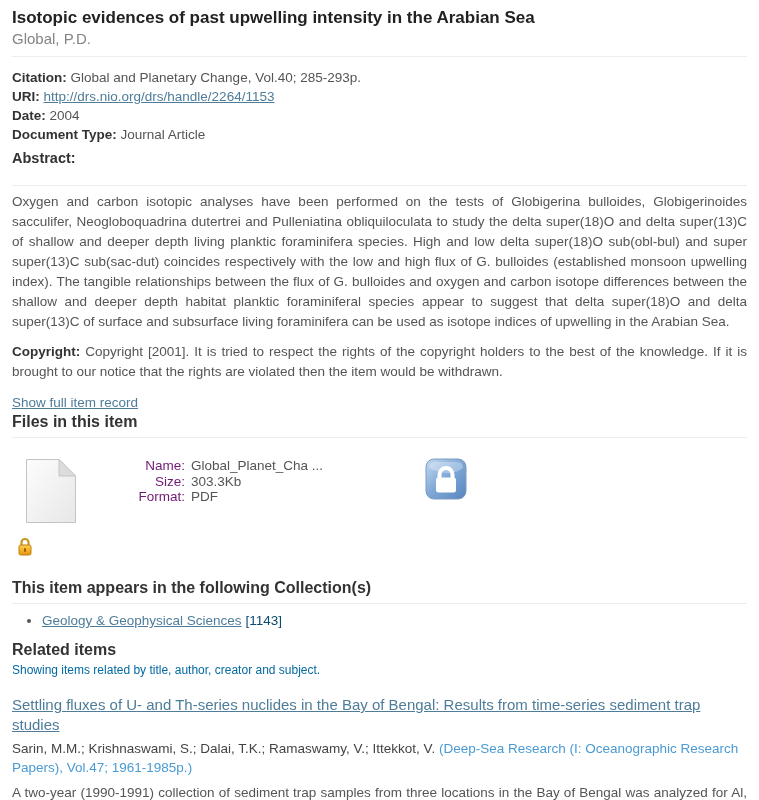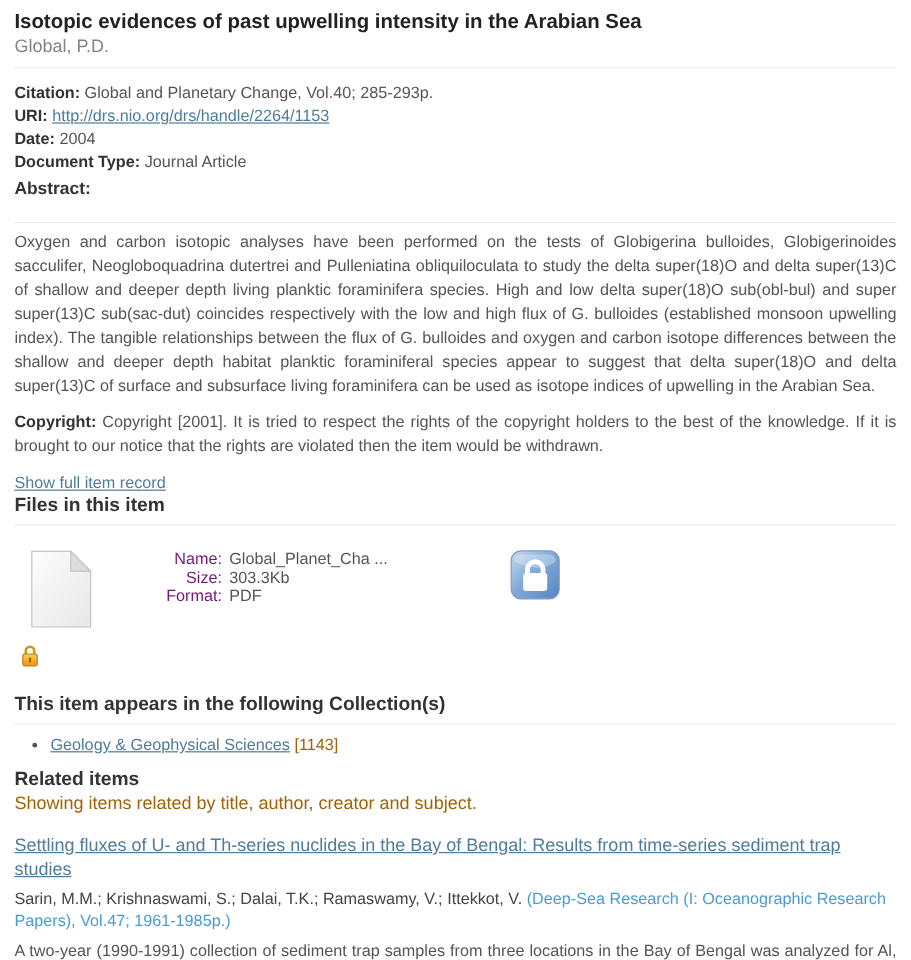--- a/index.html
+++ b/index.html
@@ -33,24 +33,24 @@
   .gold-lock{position:absolute;left:5px;top:78px;}
   .file-meta{width:295px;flex:none;font-size:13.5px;line-height:15.5px;}
   .fm-row{display:flex;margin-bottom:0;}
   .fm-label{width:70px;text-align:right;font-weight:normal;color:#701a75;flex:none;}
   .fm-value{margin-left:6px;color:#555;}
   .blue-lock{margin-left:15px;flex:none;cursor:pointer;}
 
   .collections-heading{margin-top:20px;}
   ul.collections{margin:8px 0 0 18px;padding:0 0 0 12px;font-size:13.5px;line-height:18px;}
   ul.collections li{margin:0;color:#555;}
-  .count{color:#a16207;}
+  .count{color:#0c4a6e;}
 
   .related-heading{margin-top:10px;}
-  .subtitle{margin:2px 0 0 0;font-size:15px;line-height:18px;color:#a16207;}
+  .subtitle{margin:2px 0 0 0;font-size:12px;line-height:18px;color:#0369a1;}
 
   .related-item{margin-top:16px;}
   a.related-title{font-size:15px;line-height:20px;color:#4e7c99;text-decoration:underline;cursor:pointer;}
   .related-authors{margin:4px 0 0 0;font-size:13.5px;line-height:19px;color:#444;}
   .journal{color:#4a9bd4;}
   .preview{margin-top:3px;}
 </style>
 </head>
 <body>
 

